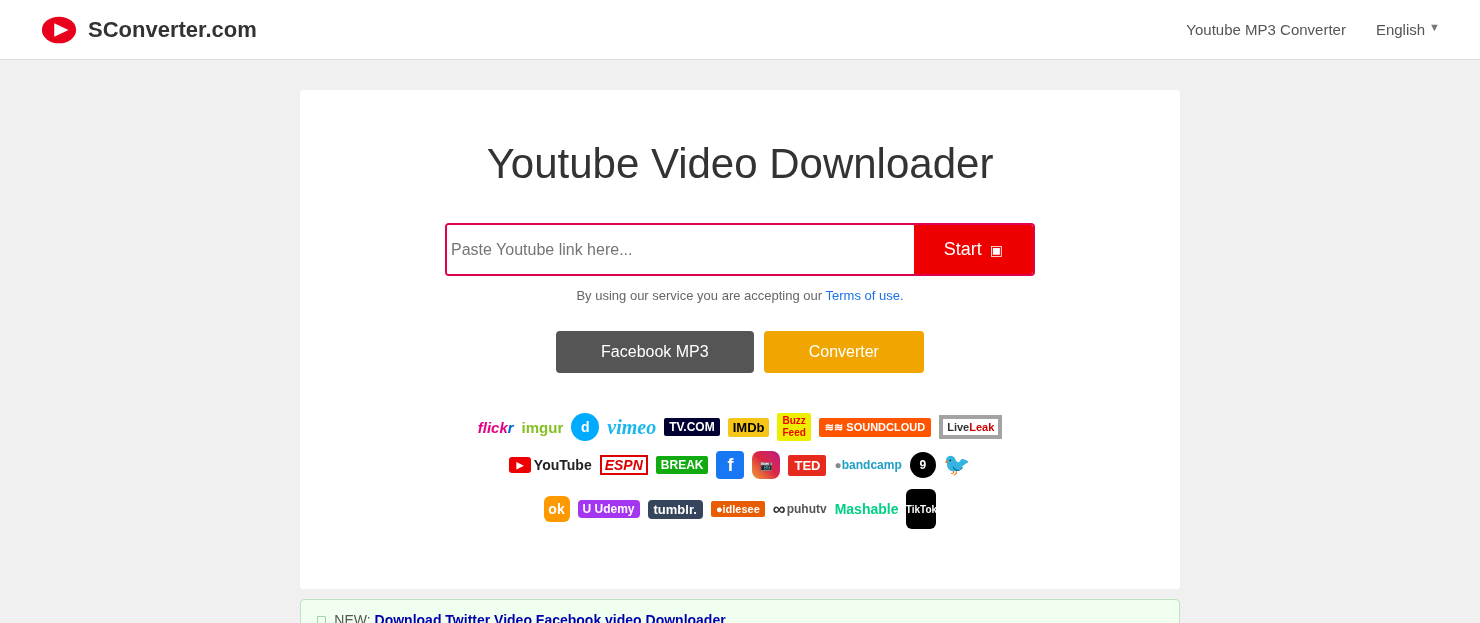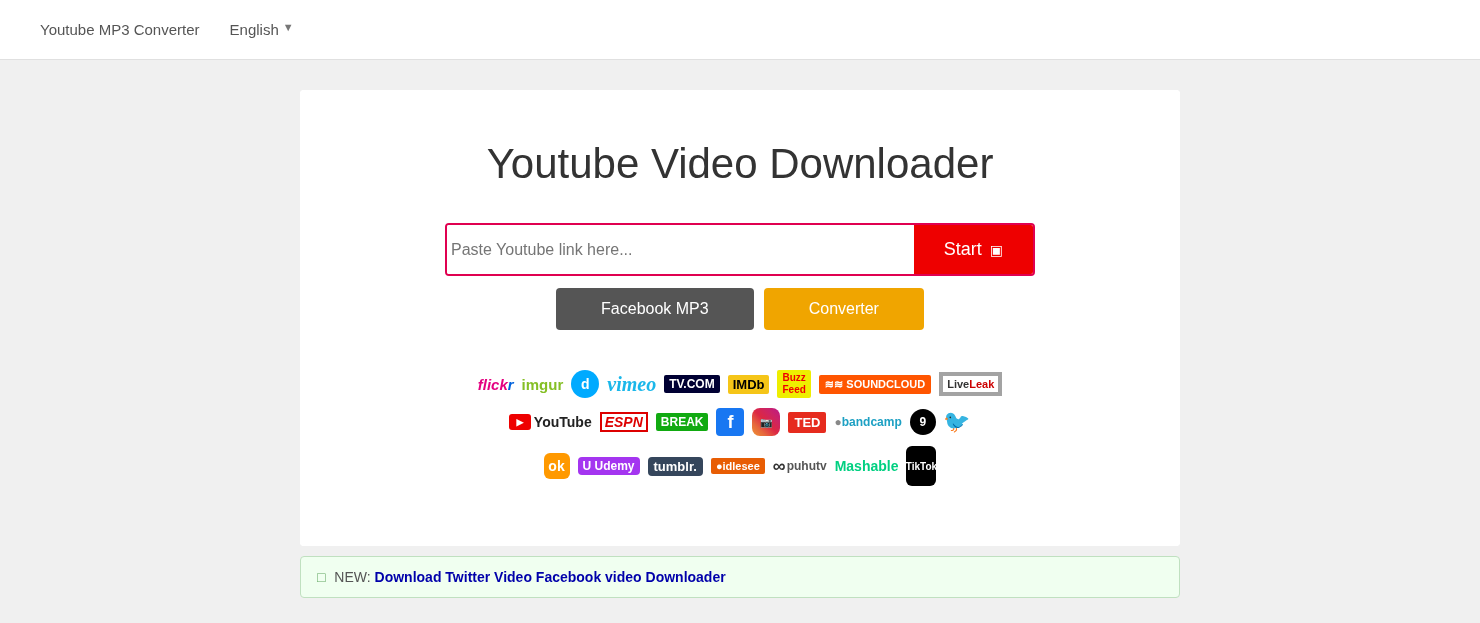--- a/index.html
+++ b/index.html
@@ -224,20 +224,28 @@
 
     .alert-section {
       max-width: 880px;
       margin: 8px auto 0;
     }
   </style>
 </head>
 <body>
 
 <div class="header">
+  <a class="logo-area" href="#">
+
+    <svg class="logo-icon" viewBox="0 0 40 40">
+      <ellipse cx="20" cy="20" rx="18" ry="14" fill="#e8001c"></ellipse>
+      <polygon points="15,13 30,20 15,27" fill="white"></polygon>
+    </svg>
+    <span class="logo-text">SConverter.com</span>
+  </a>
   <div class="nav-right">
     <a class="nav-link" href="#">Youtube MP3 Converter</a>
     <div class="lang-selector">
       <span>English</span>
       <span class="chevron-down">▼</span>
     </div>
   </div>
 </div>
 
 <div class="outer">
@@ -248,20 +256,24 @@
       <h1 class="page-title">Youtube Video Downloader</h1>
 
       <div class="search-bar">
         <input class="search-input" type="text" placeholder="Paste Youtube link here..." style="">
         <button class="start-button">
           <span>Start</span>
           <span class="start-icon">▣</span>
         </button>
       </div>
 
+      <p class="terms-text">
+        <span>By using our service you are accepting our</span>
+        <a class="terms-link" href="#">Terms of use.</a>
+      </p>
 
       <div class="tab-buttons">
         <button class="tab-btn tab-btn-dark">Facebook MP3</button>
         <button class="tab-btn tab-btn-orange">Converter</button>
       </div>
 
       <div class="brands-area">
 
         <div class="brands-row">
 

